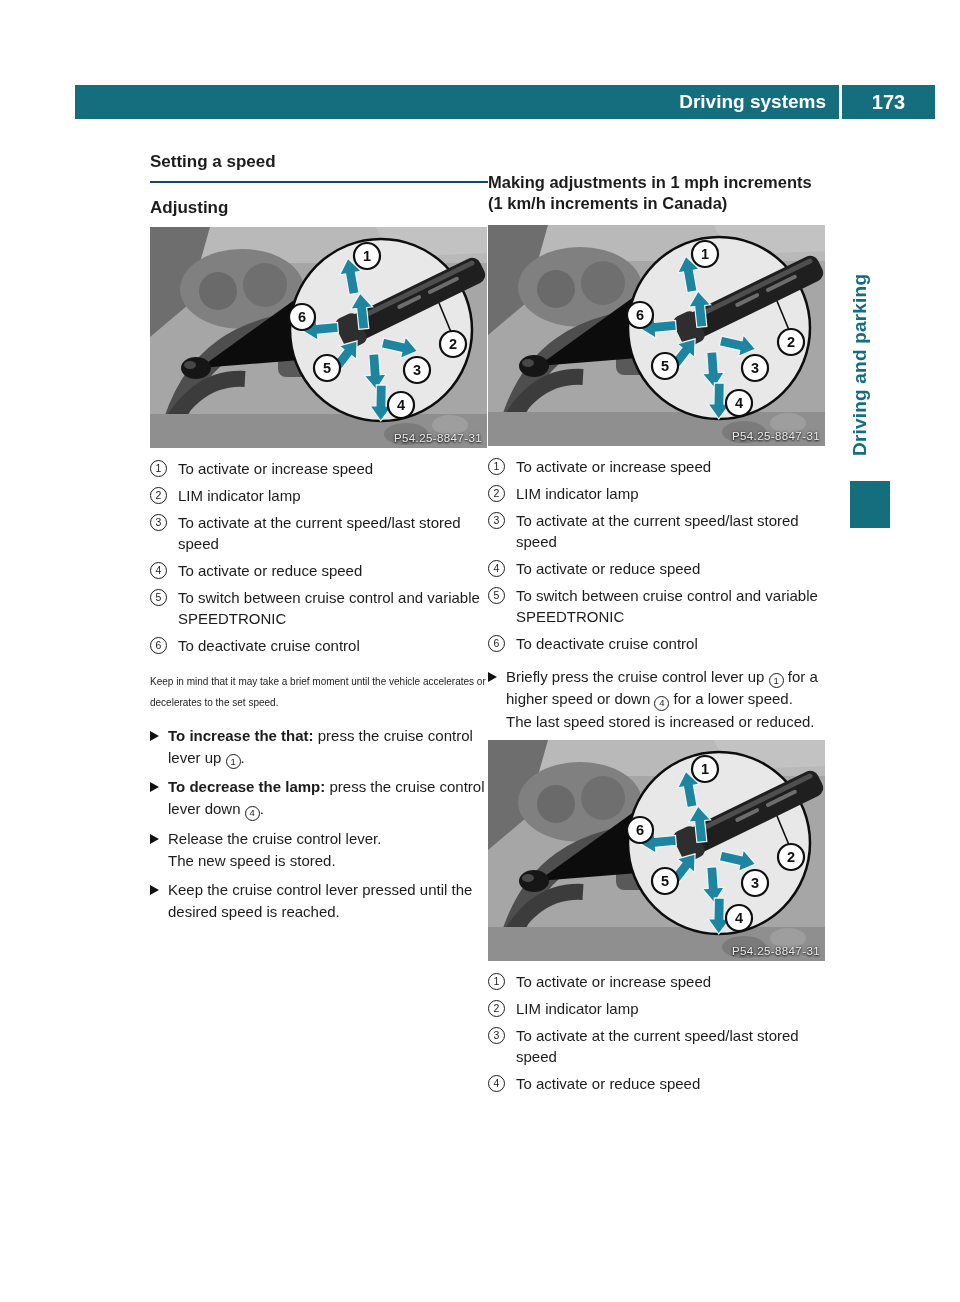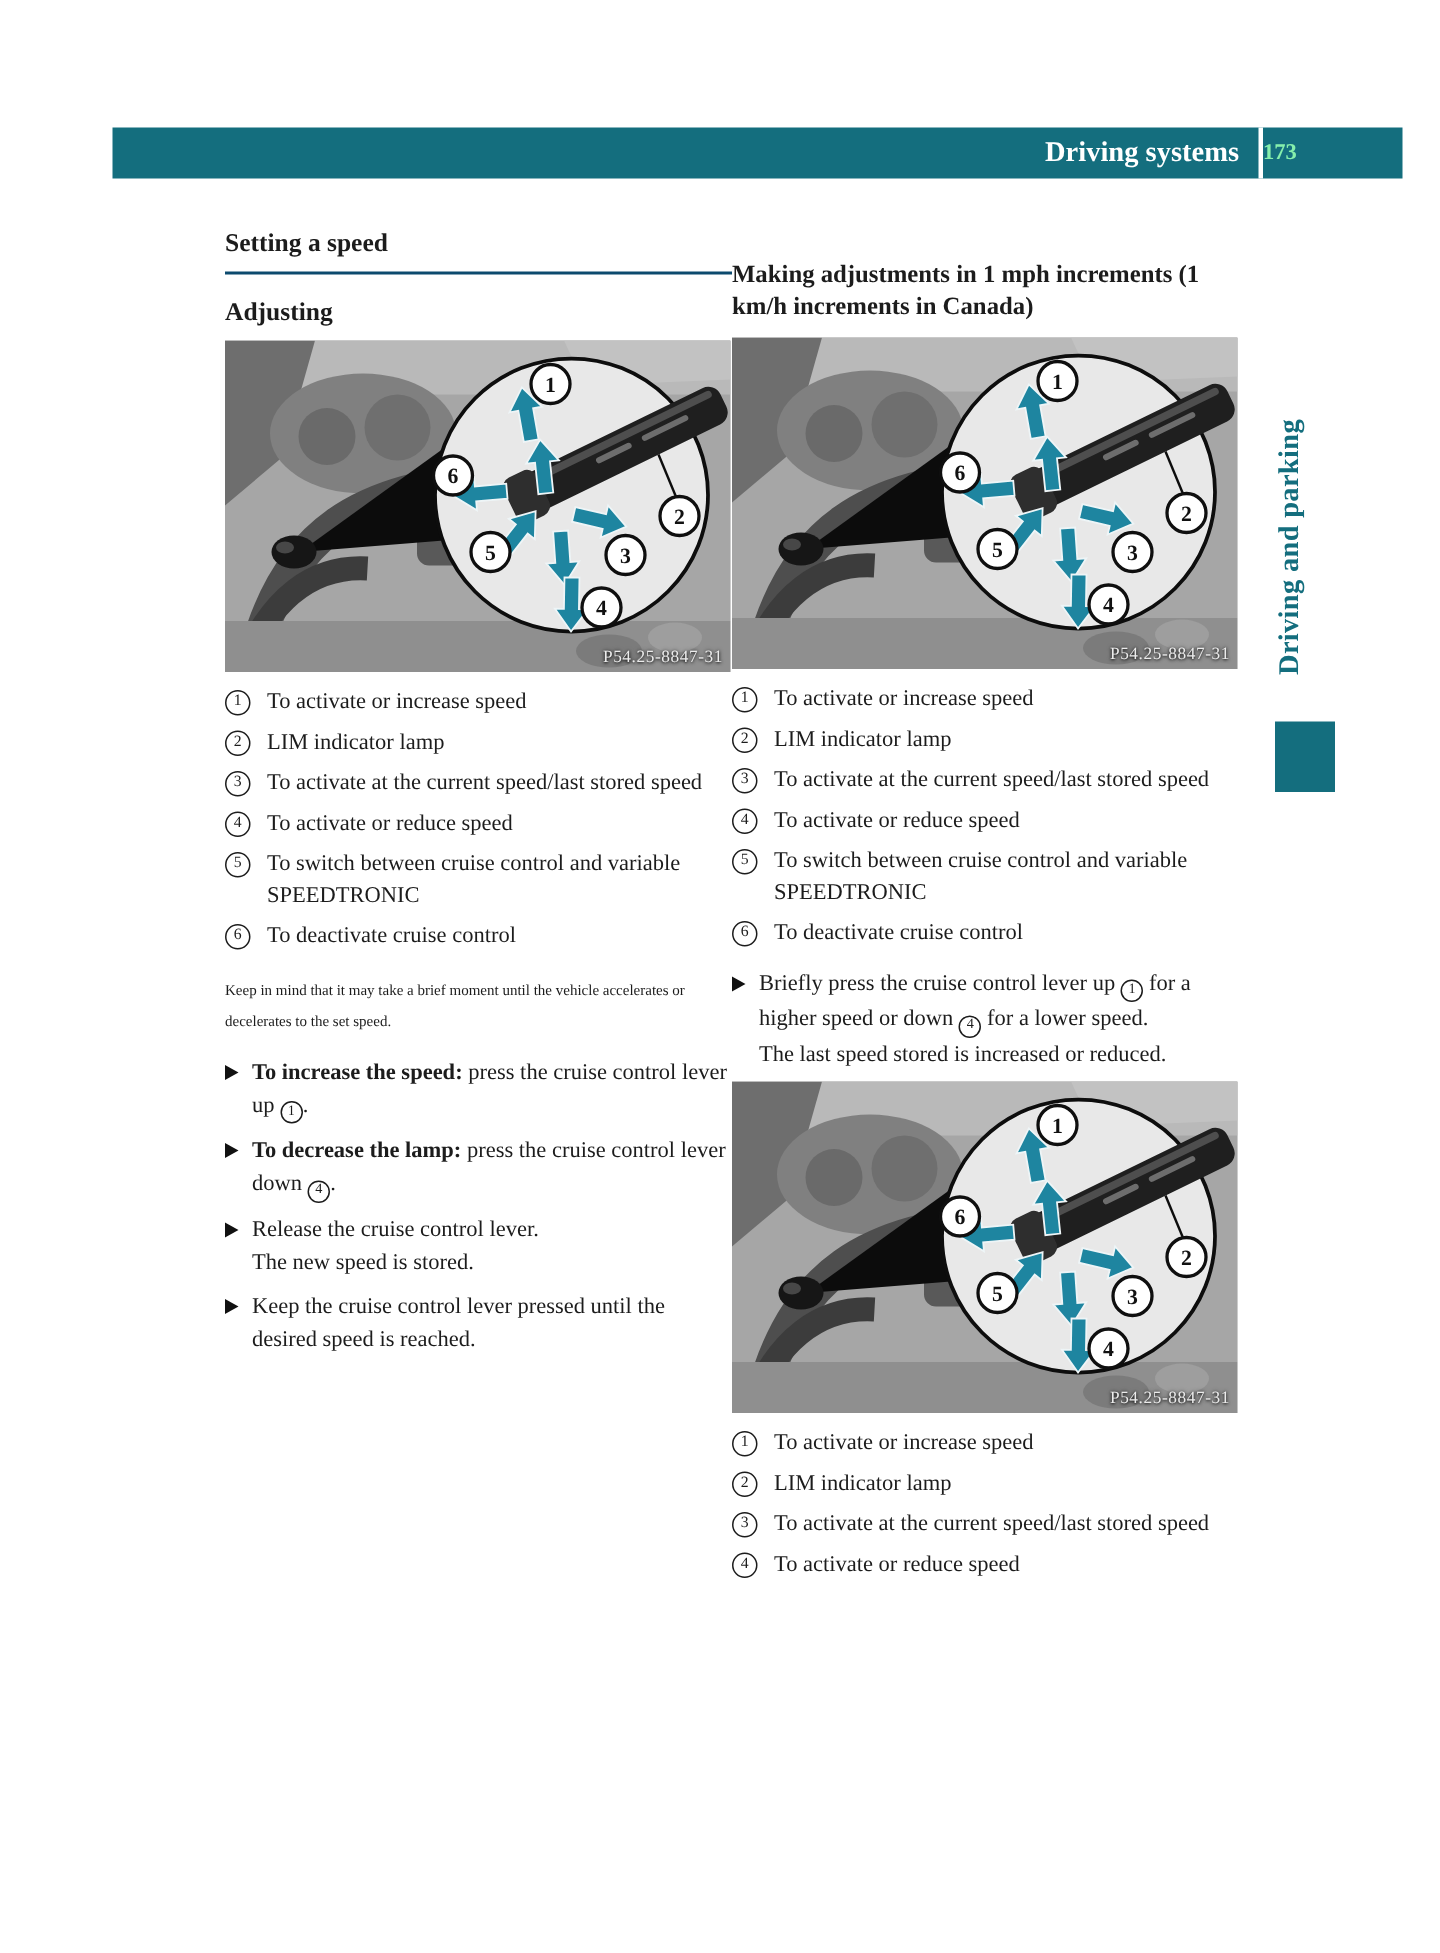--- a/index.html
+++ b/index.html
@@ -1,24 +1,24 @@
 <!DOCTYPE html>
 <html><head>
 <meta charset="utf-8">
 <style>
   html,body{margin:0;padding:0;background:#ffffff;}
   .page{position:relative;width:960px;height:1158px;background:#ffffff;overflow:hidden;
-        font-family:Liberation Serif, serif;color:#1c1c1c;}
+        font-family:Liberation Sans, sans-serif;color:#1c1c1c;}
 
   
   .topbar{position:absolute;left:75px;top:85px;width:860px;height:34px;background:#146e7e;
           display:flex;align-items:stretch;}
   .topbar-title{flex:1;color:#fff;font-weight:bold;font-size:19px;line-height:34px;
                 text-align:right;padding-right:13px;border-right:3px solid #ffffff;}
-  .topbar-page{width:93px;color:#86efac;font-weight:bold;font-size:15px;line-height:34px;text-align:left;}
+  .topbar-page{width:93px;color:#ffffff;font-weight:bold;font-size:20px;line-height:34px;text-align:center;}
 
   
   .col{position:absolute;top:150px;}
   .col-left{left:150px;width:338px;}
   .col-right{left:488px;width:332px;margin-top:20px;}
 
   h1.sec{font-size:17px;font-weight:bold;margin:0 0 14px 0;padding:2px 0 9px 0;
          border-bottom:2px solid #0c4a6e;line-height:20px;}
   h2.sub{font-size:17px;font-weight:bold;margin:0 0 9px 0;line-height:21px;}
   h2.rh{font-size:16.5px;font-weight:bold;margin:2px 0 11px 0;line-height:21px;}
@@ -165,21 +165,21 @@
           <span class="marker">6</span>
           <span class="callout-text">To deactivate cruise control</span>
         </div>
       </div>
 
     <p class="note">Keep in mind that it may take a brief moment until the vehicle accelerates or decelerates to the set speed.</p>
 
     <div class="steps">
         <div class="step">
           <span class="step-bullet"></span>
-          <div class="step-text"><b>To increase the speed:</b> press the cruise control lever up <span class="inline-marker">1</span>.</div>
+          <div class="step-text"><b>To increase the that:</b> press the cruise control lever up <span class="inline-marker">1</span>.</div>
         </div>
         <div class="step">
           <span class="step-bullet"></span>
           <div class="step-text"><b>To decrease the lamp:</b> press the cruise control lever down <span class="inline-marker">4</span>.</div>
         </div>
         <div class="step">
           <span class="step-bullet"></span>
           <div class="step-text">Release the cruise control lever.<br>The new speed is stored.</div>
         </div>
         <div class="step">

